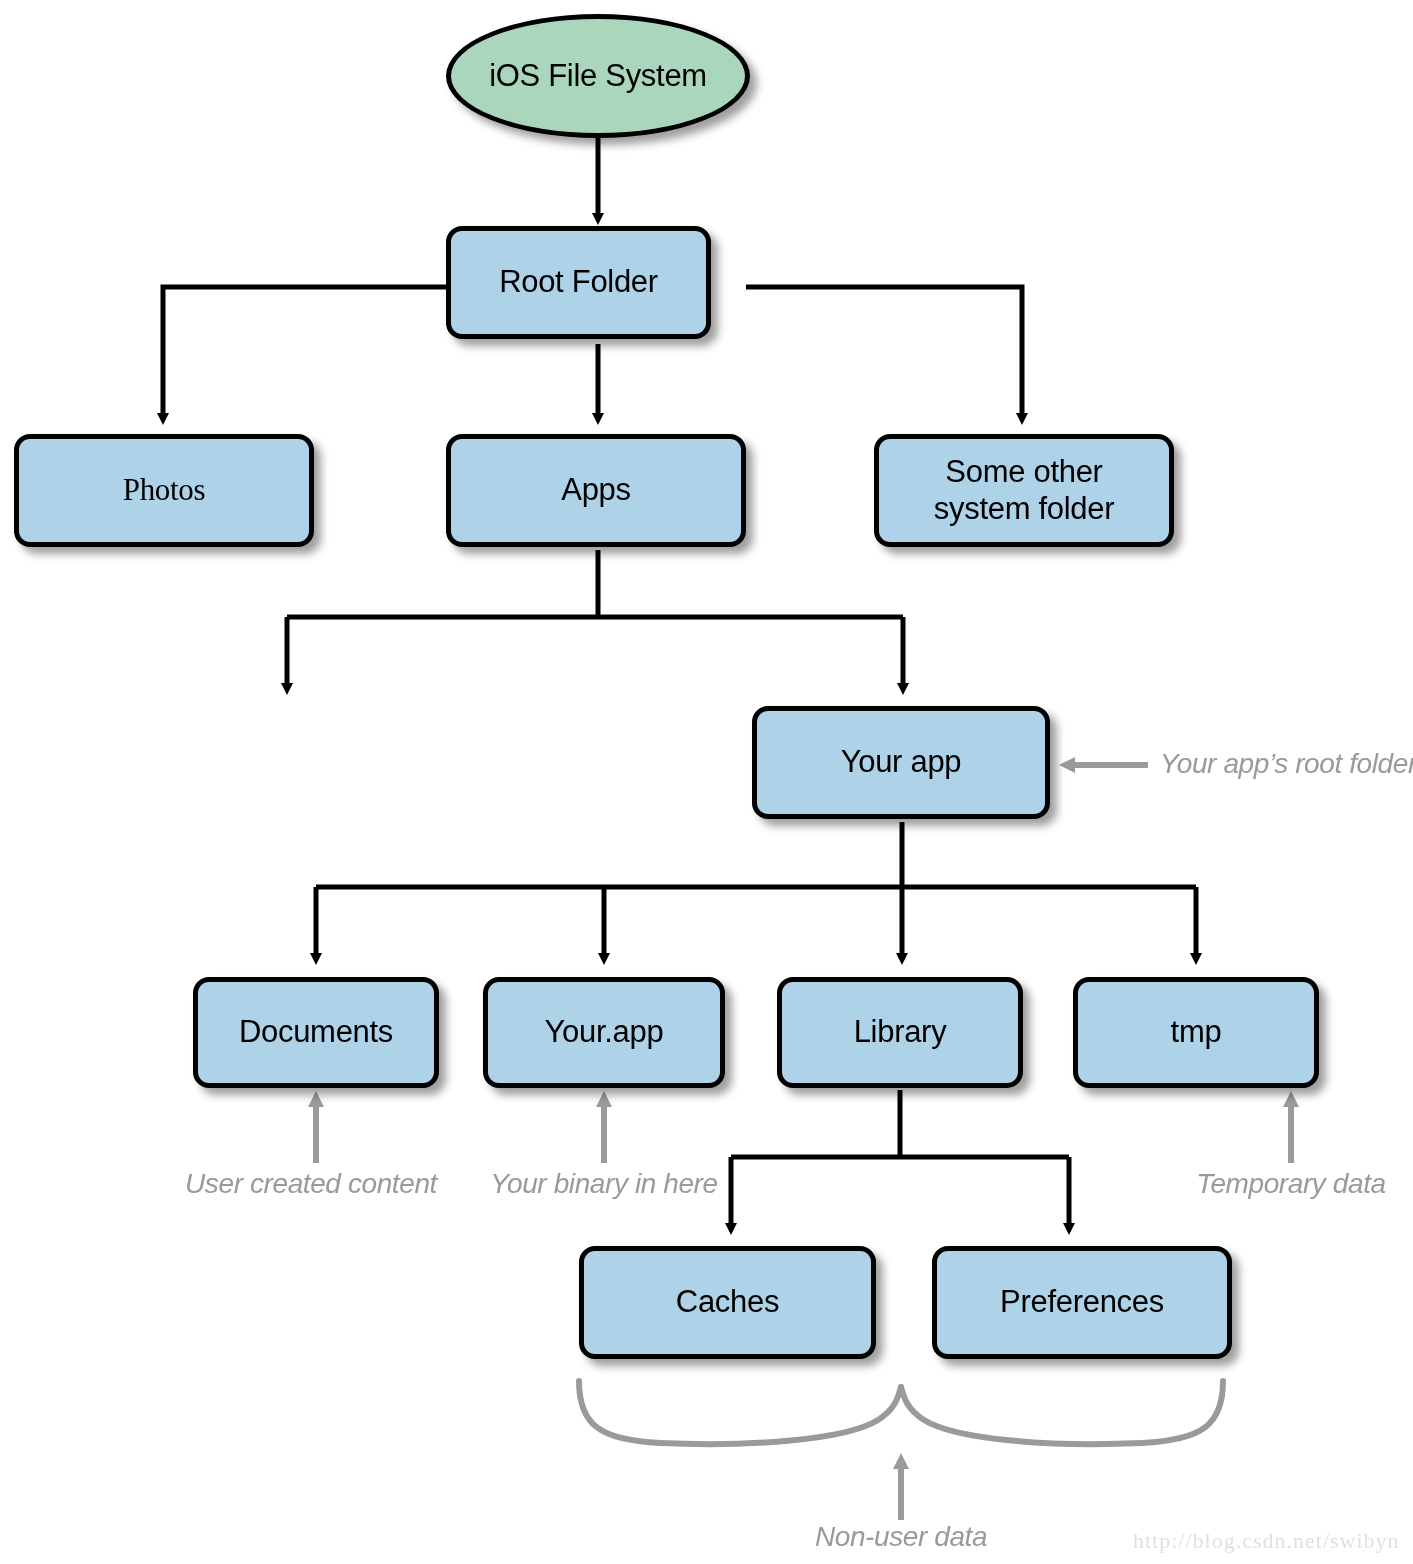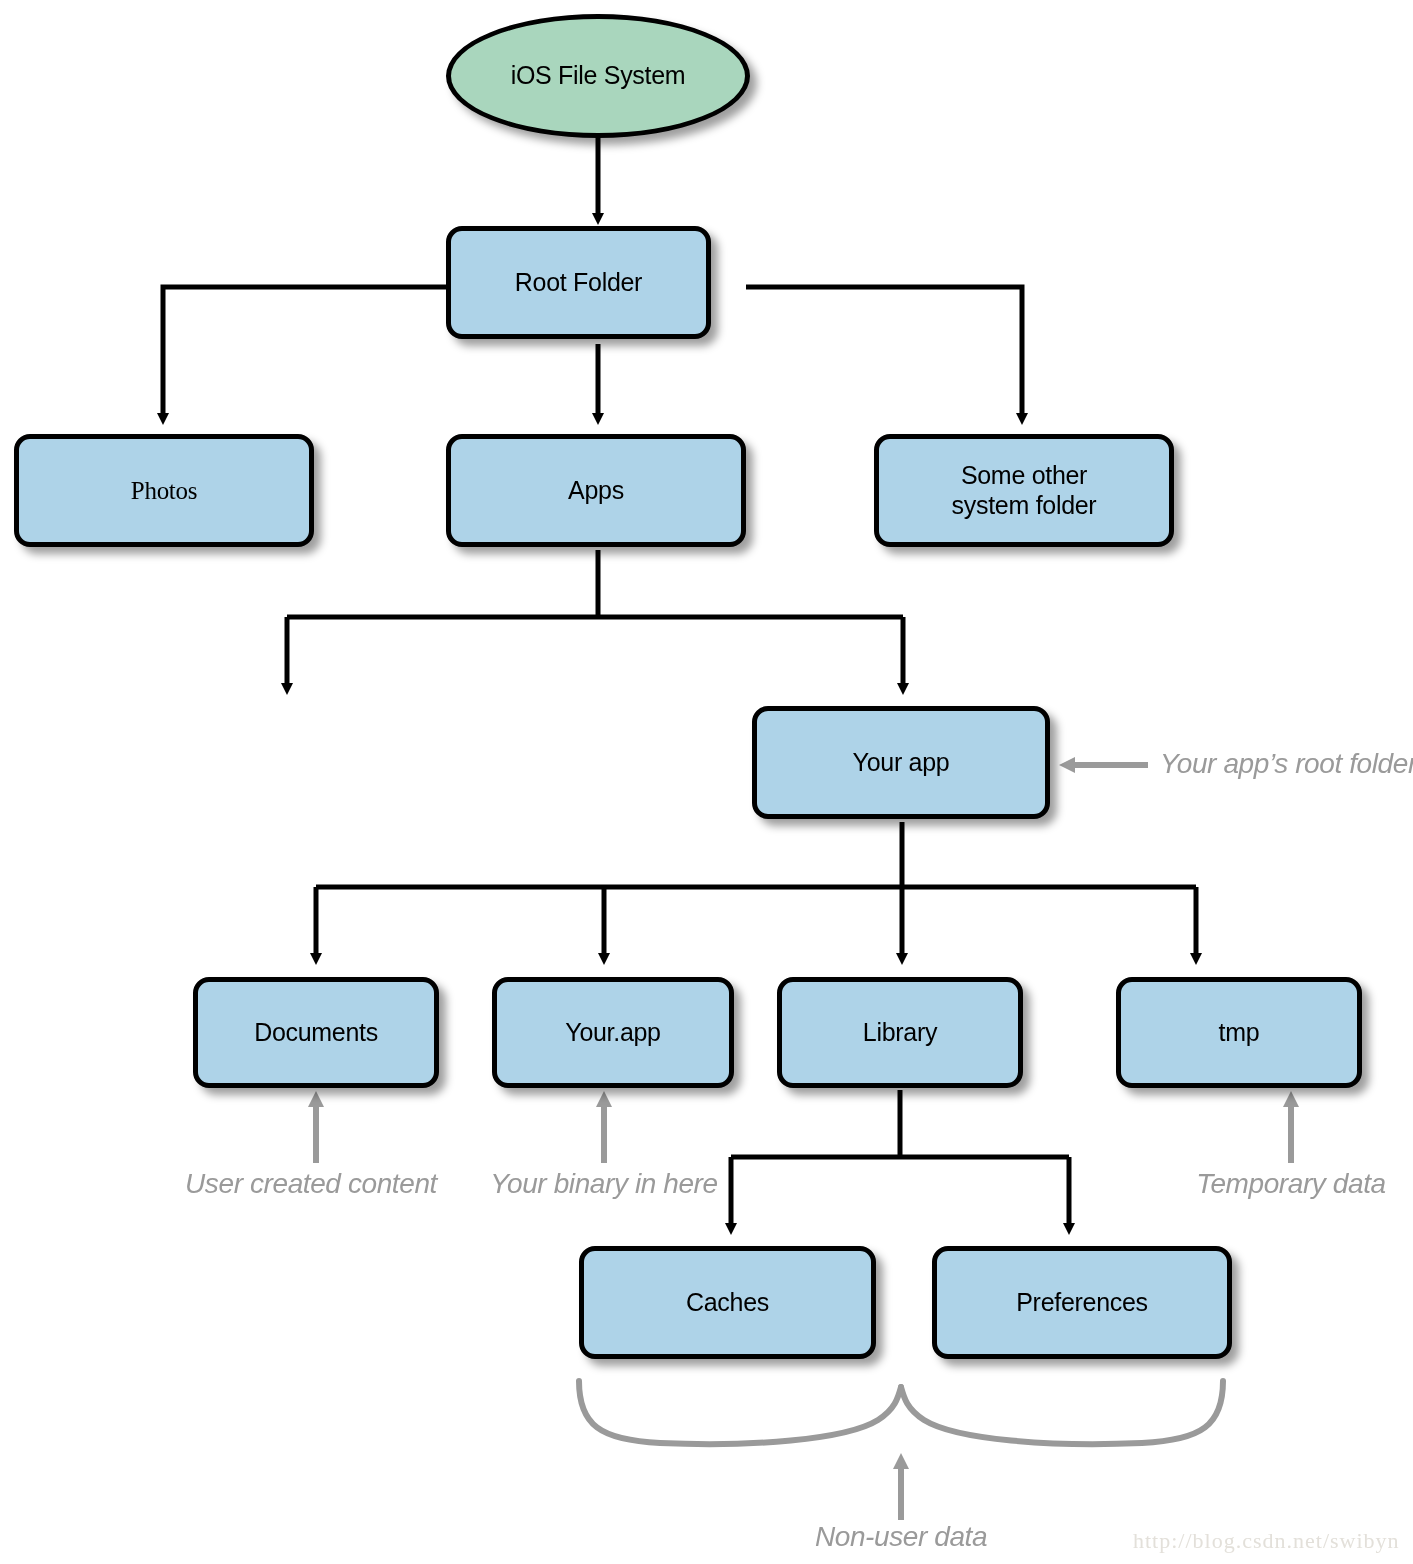--- a/index.html
+++ b/index.html
@@ -30,21 +30,21 @@
     box-sizing: border-box;
     border: 5px solid #000000;
     border-radius: 16px;
     background: #aed3e8;
     box-shadow: 7px 7px 9px rgba(0,0,0,0.38);
     display: flex;
     align-items: center;
     justify-content: center;
     text-align: center;
     color: #000000;
-    font-size: 25px;
+    font-size: 31px;
     line-height: 1.18;
     font-family: "Liberation Sans", sans-serif;
     letter-spacing: -0.3px;
     z-index: 3;
   }
   .node.root-ellipse {
     border-radius: 50%;
     background: #a9d6bd;
   }
   .annot {
@@ -156,29 +156,29 @@
 
 
   <div class="node" style="left:752px; top:706px; width:298px; height:113px;justify-content:center;">
     <span>Your app</span>
   </div>
 
   <div class="node" style="left:193px; top:977px; width:246px; height:111px;">
     <span>Documents</span>
   </div>
 
-  <div class="node" style="left:483px; top:977px; width:242px; height:111px;margin-left:9px;">
+  <div class="node" style="left:483px; top:977px; width:242px; height:111px;">
     <span>Your.app</span>
   </div>
 
   <div class="node" style="left:777px; top:977px; width:246px; height:111px;">
     <span>Library</span>
   </div>
 
-  <div class="node" style="left:1073px; top:977px; width:246px; height:111px;margin-left:43px;">
+  <div class="node" style="left:1073px; top:977px; width:246px; height:111px;">
     <span>tmp</span>
   </div>
 
   <div class="node" style="left:579px; top:1246px; width:297px; height:113px;">
     <span>Caches</span>
   </div>
 
   <div class="node" style="left:923px; top:1246px; width:300px; height:113px;margin-left:9px;">
     <span>Preferences</span>
   </div>

